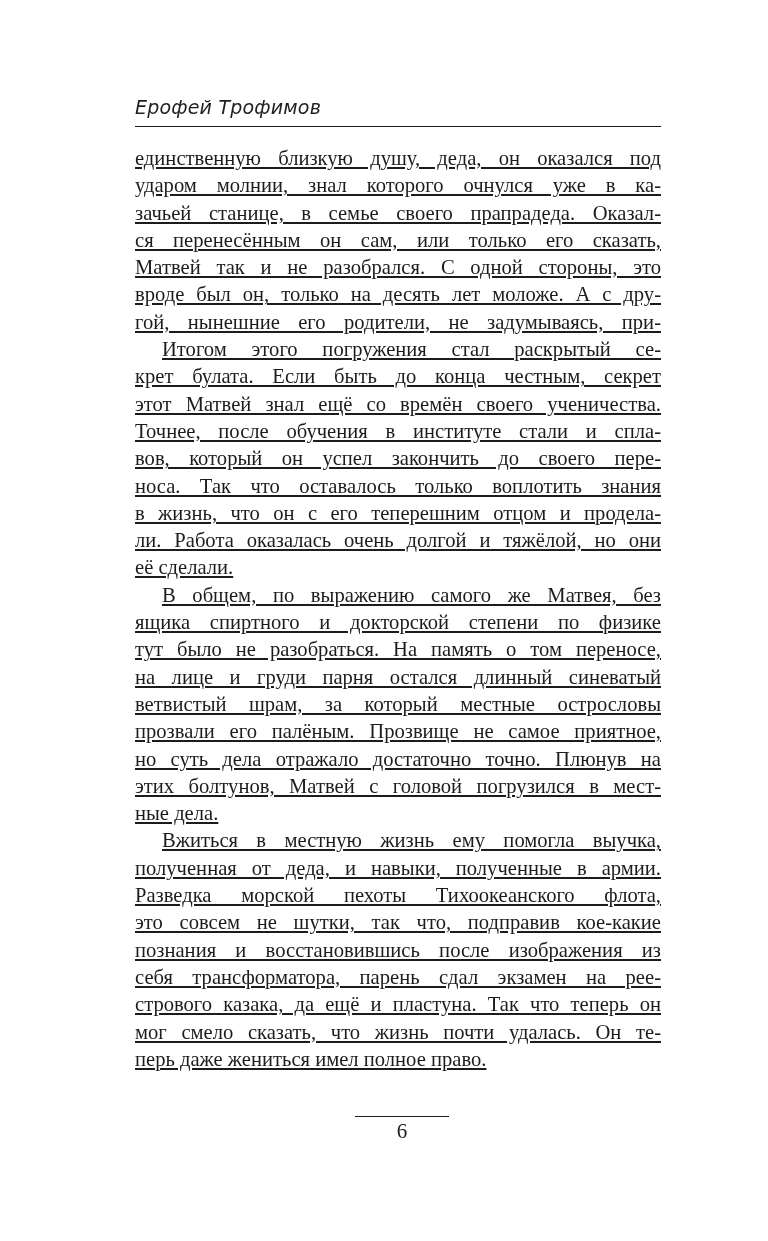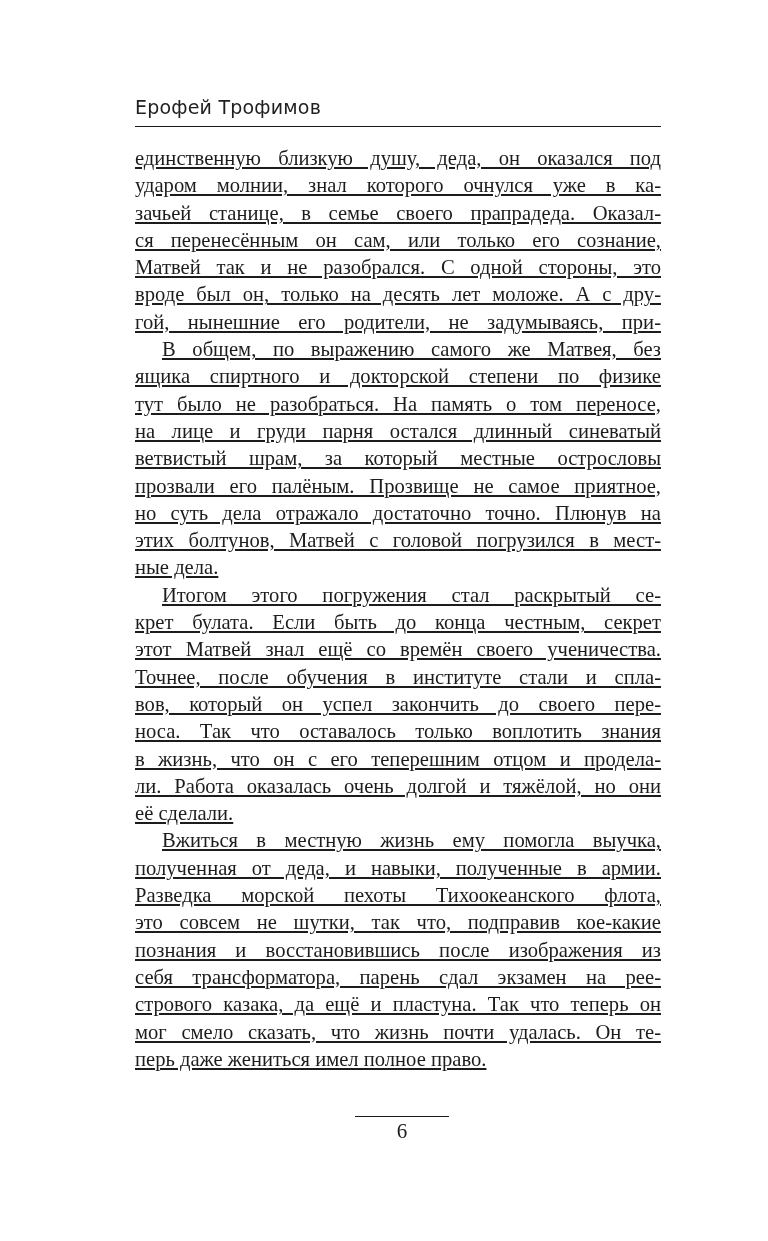--- a/index.html
+++ b/index.html
@@ -1,20 +1,20 @@
 <!DOCTYPE html>
 <html><head>
 <meta charset="utf-8">
 <style>
   html, body { margin: 0; padding: 0; background: #ffffff; }
   body { width: 768px; height: 1241px; position: relative; overflow: hidden; }
   .page { position: absolute; left: 0; top: 0; width: 768px; height: 1241px; background: #ffffff; }
   .running-head {
     position: absolute; left: 135px; top: 96px;
-    font-family: "DejaVu Sans", sans-serif; 
+    font-family: "DejaVu Sans", sans-serif; font-style: italic;
     font-size: 19px; color: #1f1f1f; letter-spacing: 0.2px;
   }
   .head-rule {
     position: absolute; left: 135px; top: 126px; width: 526px; height: 0;
     border-top: 1.5px solid #1a1a1a;
   }
   .body-text {
     position: absolute; left: 135px; top: 145px; width: 526px;
     font-family: "Liberation Serif", "DejaVu Serif", serif;
     font-size: 20.6px; line-height: 27.3px; color: #1c1c1c; text-decoration: underline;
@@ -38,48 +38,48 @@
 <div class="page">
   <div class="running-head">Ерофей Трофимов</div>
   <div class="head-rule"></div>
 
   <div class="body-text">
 
     <div>
       <span class="line">единственную близкую душу, деда, он оказался под</span>
       <span class="line">ударом молнии, знал которого очнулся уже в ка-</span>
       <span class="line">зачьей станице, в семье своего прапрадеда. Оказал-</span>
-      <span class="line">ся перенесённым он сам, или только его сознание,</span>
+      <span class="line">ся перенесённым он сам, или только его сказать,</span>
       <span class="line">Матвей так и не разобрался. С одной стороны, это</span>
       <span class="line">вроде был он, только на десять лет моложе. А с дру-</span>
       <span class="line">гой, нынешние его родители, не задумываясь, при-</span>
+    </div>
+
+    <div>
+      <span class="line indent">Итогом этого погружения стал раскрытый се-</span>
+      <span class="line">крет булата. Если быть до конца честным, секрет</span>
+      <span class="line">этот Матвей знал ещё со времён своего ученичества.</span>
+      <span class="line">Точнее, после обучения в институте стали и спла-</span>
+      <span class="line">вов, который он успел закончить до своего пере-</span>
+      <span class="line">носа. Так что оставалось только воплотить знания</span>
+      <span class="line">в жизнь, что он с его теперешним отцом и продела-</span>
+      <span class="line">ли. Работа оказалась очень долгой и тяжёлой, но они</span>
+      <span class="line last">её сделали.</span>
     </div>
 
     <div>
       <span class="line indent">В общем, по выражению самого же Матвея, без</span>
       <span class="line">ящика спиртного и докторской степени по физике</span>
       <span class="line">тут было не разобраться. На память о том переносе,</span>
       <span class="line">на лице и груди парня остался длинный синеватый</span>
       <span class="line">ветвистый шрам, за который местные острословы</span>
       <span class="line">прозвали его палёным. Прозвище не самое приятное,</span>
       <span class="line">но суть дела отражало достаточно точно. Плюнув на</span>
       <span class="line">этих болтунов, Матвей с головой погрузился в мест-</span>
       <span class="line last">ные дела.</span>
-    </div>
-
-    <div>
-      <span class="line indent">Итогом этого погружения стал раскрытый се-</span>
-      <span class="line">крет булата. Если быть до конца честным, секрет</span>
-      <span class="line">этот Матвей знал ещё со времён своего ученичества.</span>
-      <span class="line">Точнее, после обучения в институте стали и спла-</span>
-      <span class="line">вов, который он успел закончить до своего пере-</span>
-      <span class="line">носа. Так что оставалось только воплотить знания</span>
-      <span class="line">в жизнь, что он с его теперешним отцом и продела-</span>
-      <span class="line">ли. Работа оказалась очень долгой и тяжёлой, но они</span>
-      <span class="line last">её сделали.</span>
     </div>
 
     <div>
       <span class="line indent">Вжиться в местную жизнь ему помогла выучка,</span>
       <span class="line">полученная от деда, и навыки, полученные в армии.</span>
       <span class="line">Разведка морской пехоты Тихоокеанского флота,</span>
       <span class="line">это совсем не шутки, так что, подправив кое-какие</span>
       <span class="line">познания и восстановившись после изображения из</span>
       <span class="line">себя трансформатора, парень сдал экзамен на рее-</span>
       <span class="line">стрового казака, да ещё и пластуна. Так что теперь он</span>

